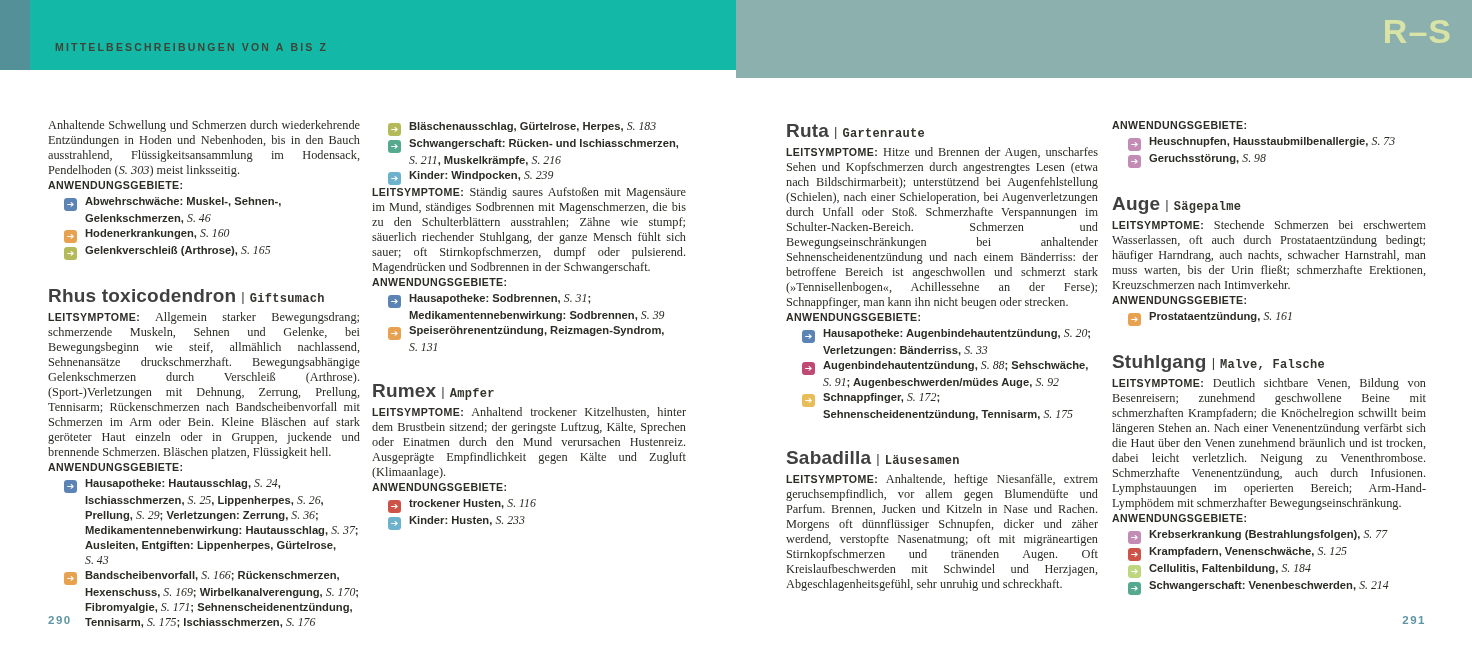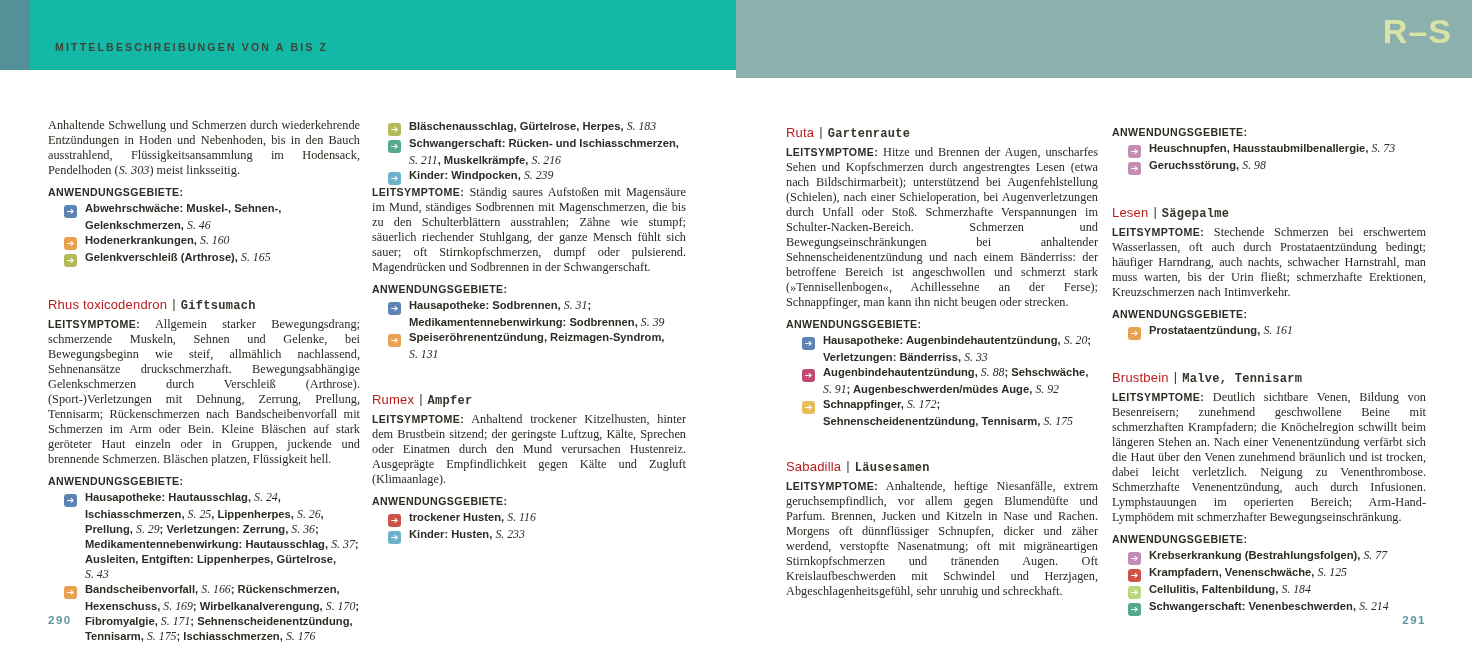--- a/index.html
+++ b/index.html
@@ -27,39 +27,39 @@
   #col3{left:1112px;width:314px;}
 
   .body-para{
     font-size:12.3px;line-height:15px;text-align:justify;
     color:#2a2922;margin:0;
   }
   .lead,.uses-label{
     font-family:"Liberation Sans",sans-serif;font-weight:bold;
     font-size:10.6px;letter-spacing:0.4px;color:#2c2b24;
   }
-  .uses-label{line-height:15px;margin-top:7px;}
+  .uses-label{line-height:15px;margin-top:0;}
   .pref{font-family:"Liberation Serif",serif;font-style:italic;font-weight:normal;}
   .body-para .pref{font-size:12.3px;}
   .uses-list{list-style:none;margin:1px 0 0;padding:0;}
   .uses-list li{
     font-family:"Liberation Sans",sans-serif;font-weight:bold;
     font-size:11.2px;line-height:15px;color:#2c2b24;
     padding-left:37px;text-indent:-21px;text-align:left;
   }
   .uses-list .pref{font-size:11.8px;}
   .bullet{
     display:inline-block;width:13px;height:13px;border-radius:3px;
     color:#ffffff;font-size:9px;line-height:13px;text-align:center;
     margin-right:8px;text-indent:0;vertical-align:-2px;
     font-family:"DejaVu Sans",sans-serif;font-weight:normal;
   }
   .remedy-heading{margin:20px 0 2px;font-family:"Liberation Sans",sans-serif;}
   .remedy-heading:first-child{margin-top:-3px;}
-  .rname{font-size:13px;font-weight:normal;color:#b91c1c;letter-spacing:0.2px;}
+  .rname{font-size:19px;font-weight:bold;color:#404040;letter-spacing:0.2px;}
   .hsep{font-size:13px;font-weight:normal;color:#3c3c34;margin:0 5px;position:relative;top:-1px;}
   .rsub{font-size:12px;font-weight:bold;color:#35342c;letter-spacing:0.3px;font-family:Liberation Mono, monospace;}
   .page-num{
     position:absolute;bottom:22px;
     font-family:"Liberation Sans",sans-serif;font-size:11.5px;font-weight:bold;
     letter-spacing:1.5px;color:#5d96a2;
   }
   .page-num-left{left:48px;}
   .page-num-right{right:46px;}
 </style>
@@ -122,27 +122,27 @@
       </ul>
       <h2 class="remedy-heading"><span class="rname">Sabadilla</span><span class="hsep">|</span><span class="rsub">Läusesamen</span></h2>
       <p class="body-para"><span class="lead">LEITSYMPTOME:</span> Anhaltende, heftige Niesanfälle, extrem geruchsempfindlich, vor allem gegen Blumendüfte und Parfum. Brennen, Jucken und Kitzeln in Nase und Rachen. Morgens oft dünnflüssiger Schnupfen, dicker und zäher werdend, verstopfte Nasenatmung; oft mit migräneartigen Stirnkopfschmerzen und tränenden Augen. Oft Kreislaufbeschwerden mit Schwindel und Herzjagen, Abgeschlagenheitsgefühl, sehr unruhig und schreckhaft.</p>
     </div>
   <div class="col" id="col3">
       <div class="uses-label">ANWENDUNGSGEBIETE:</div>
       <ul class="uses-list">
         <li><span class="bullet" style="background:#c38cb4">➔</span><span class="itext">Heuschnupfen, Hausstaubmilbenallergie, <span class="pref">S.&nbsp;73</span></span></li>
         <li><span class="bullet" style="background:#c38cb4">➔</span><span class="itext">Geruchsstörung, <span class="pref">S.&nbsp;98</span></span></li>
       </ul>
-      <h2 class="remedy-heading"><span class="rname">Lesen</span><span class="hsep">|</span><span class="rsub">Sägepalme</span></h2>
+      <h2 class="remedy-heading"><span class="rname">Auge</span><span class="hsep">|</span><span class="rsub">Sägepalme</span></h2>
       <p class="body-para"><span class="lead">LEITSYMPTOME:</span> Stechende Schmerzen bei erschwertem Wasserlassen, oft auch durch Prostataentzündung bedingt; häufiger Harndrang, auch nachts, schwacher Harnstrahl, man muss warten, bis der Urin fließt; schmerzhafte Erektionen, Kreuzschmerzen nach Intimverkehr.</p>
       <div class="uses-label">ANWENDUNGSGEBIETE:</div>
       <ul class="uses-list">
         <li><span class="bullet" style="background:#e8a14e">➔</span><span class="itext">Prostataentzündung, <span class="pref">S.&nbsp;161</span></span></li>
       </ul>
-      <h2 class="remedy-heading"><span class="rname">Brustbein</span><span class="hsep">|</span><span class="rsub">Malve, Tennisarm</span></h2>
+      <h2 class="remedy-heading"><span class="rname">Stuhlgang</span><span class="hsep">|</span><span class="rsub">Malve, Falsche</span></h2>
       <p class="body-para"><span class="lead">LEITSYMPTOME:</span> Deutlich sichtbare Venen, Bildung von Besenreisern; zunehmend geschwollene Beine mit schmerzhaften Krampfadern; die Knöchelregion schwillt beim längeren Stehen an. Nach einer Venenentzündung verfärbt sich die Haut über den Venen zunehmend bräunlich und ist trocken, dabei leicht verletzlich. Neigung zu Venenthrombose. Schmerzhafte Venenentzündung, auch durch Infusionen. Lymphstauungen im operierten Bereich; Arm-Hand-Lymphödem mit schmerzhafter Bewegungseinschränkung.</p>
       <div class="uses-label">ANWENDUNGSGEBIETE:</div>
       <ul class="uses-list">
         <li><span class="bullet" style="background:#c38cb4">➔</span><span class="itext">Krebserkrankung (Bestrahlungsfolgen), <span class="pref">S.&nbsp;77</span></span></li>
         <li><span class="bullet" style="background:#cd5349">➔</span><span class="itext">Krampfadern, Venenschwäche, <span class="pref">S.&nbsp;125</span></span></li>
         <li><span class="bullet" style="background:#bdd780">➔</span><span class="itext">Cellulitis, Faltenbildung, <span class="pref">S.&nbsp;184</span></span></li>
         <li><span class="bullet" style="background:#55a98f">➔</span><span class="itext">Schwangerschaft: Venenbeschwerden, <span class="pref">S.&nbsp;214</span></span></li>
       </ul>
     </div>
 

